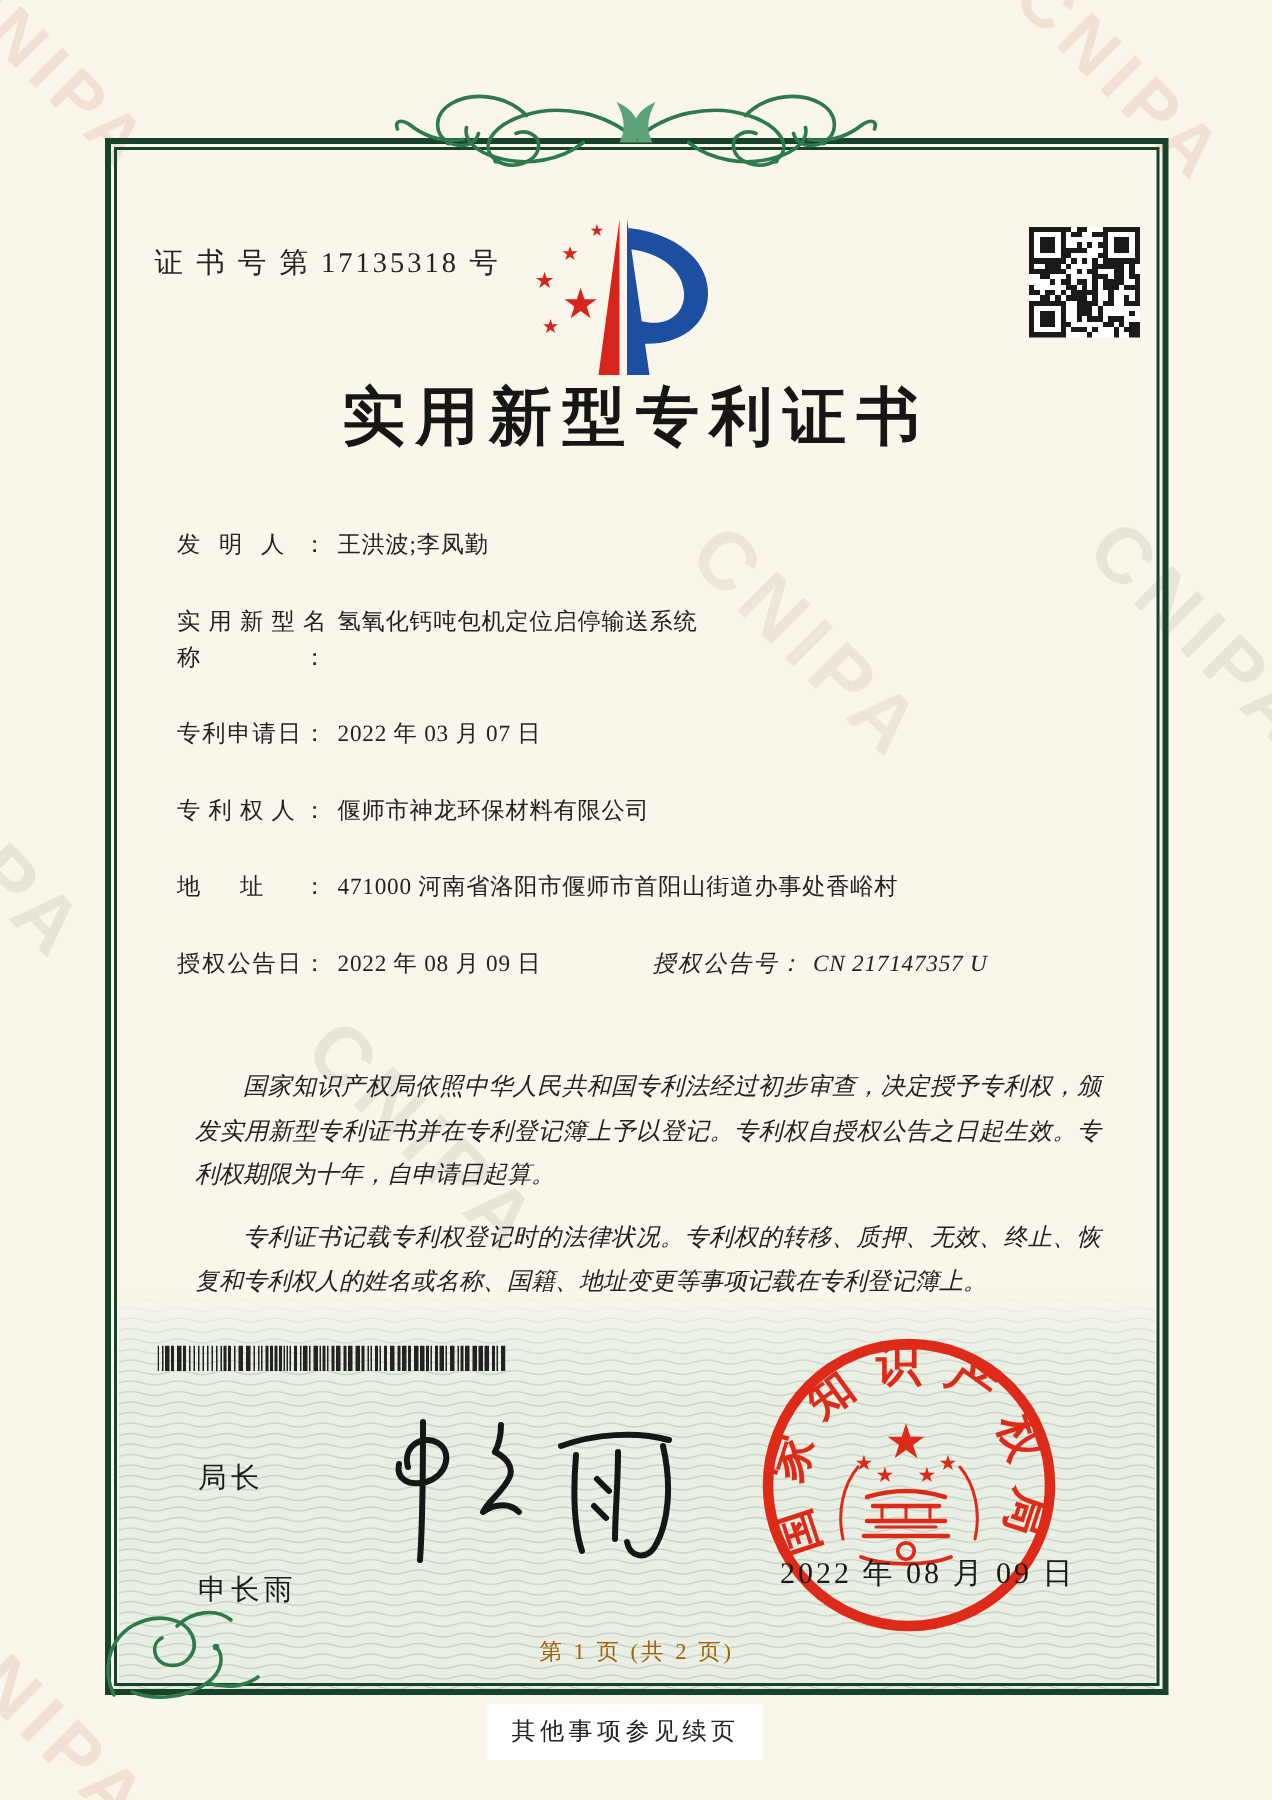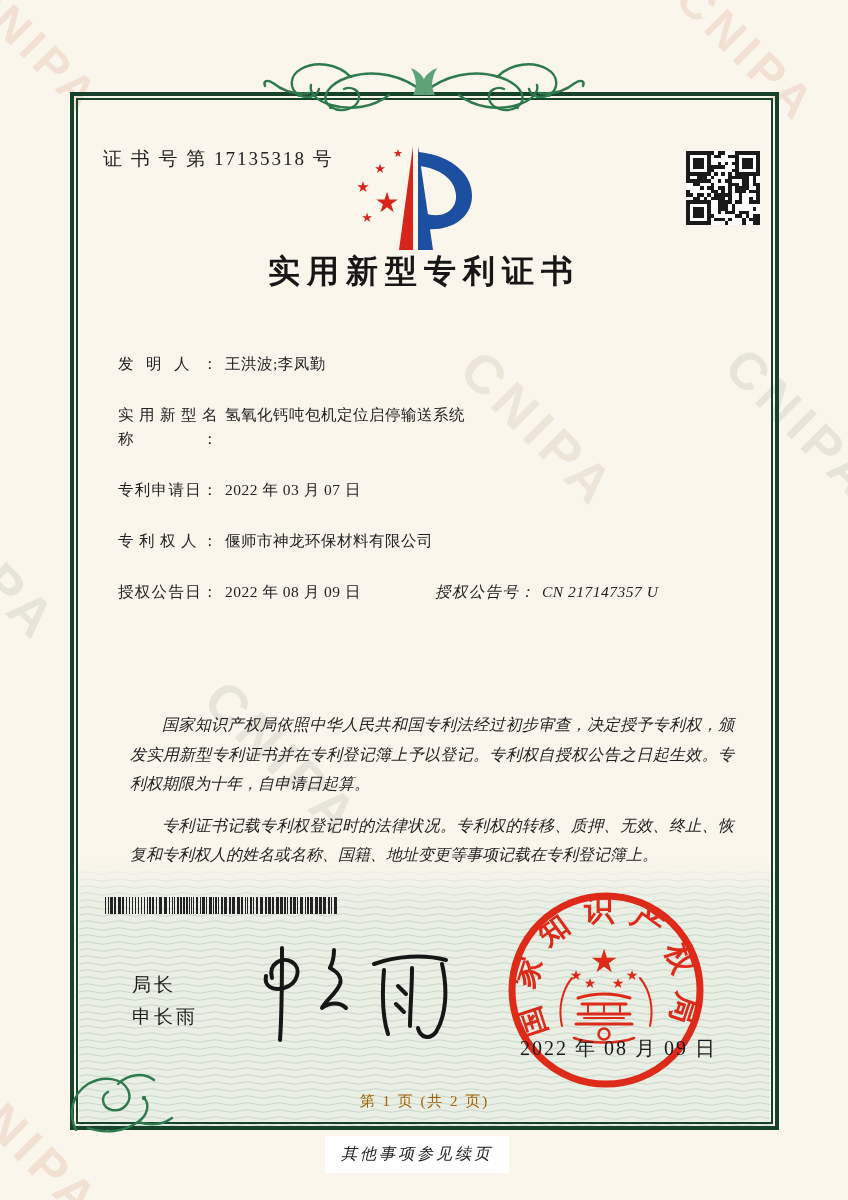--- a/index.html
+++ b/index.html
@@ -36,52 +36,52 @@
   
   .frame{
     position:absolute;left:70px;top:92px;width:709px;height:1038px;
     border:4px solid #17432a;box-sizing:border-box;z-index:2;pointer-events:none;
   }
   .frame .inner{position:absolute;left:2px;top:2px;right:2px;bottom:2px;border:2px solid #17432a;}
   .orn{position:absolute;z-index:3;}
   .orn-top{left:258px;top:55px;}
   .orn-bl{left:58px;top:1070px;}
   
-  .certno{position:absolute;left:103px;top:146px;font-size:19px;letter-spacing:2px;color:#222;z-index:4;}
+  .certno{position:absolute;left:103px;top:162px;font-size:19px;letter-spacing:2px;color:#222;z-index:4;}
   .logo{position:absolute;left:356px;top:140px;z-index:4;}
   .qr{position:absolute;left:686px;top:151px;z-index:4;}
   .title{
     position:absolute;left:0;top:250px;width:848px;text-align:center;
-    font-size:32px;font-weight:bold;letter-spacing:7px;color:#161616;z-index:4;
+    font-size:42px;font-weight:bold;letter-spacing:7px;color:#161616;z-index:4;
   }
   
   .fields{position:absolute;left:118px;top:352px;width:640px;z-index:4;font-size:15.5px;color:#222;}
   .frow{line-height:24px;margin-bottom:27px;position:relative;letter-spacing:0.5px;}
   .flabel{display:inline-block;width:100px;text-align:justify;text-align-last:justify;vertical-align:top;}
   .fvalue{margin-left:7px;}
   .fpair2{position:absolute;left:317px;top:0;font-style:italic;}
   
   .bodytext{
     position:absolute;left:118px;top:698px;width:628px;z-index:4;
     font-size:16px;line-height:29.5px;text-align:justify;color:#222;font-style:italic;
   }
   .bodytext p{margin:12px;text-indent:2em;}
   
   .barcode{position:absolute;left:105px;top:897px;z-index:5;}
   .sig-label{position:absolute;left:121px;z-index:5;font-size:19px;letter-spacing:3px;color:#1c1c1c;
     font-family:"Liberation Sans","DejaVu Sans",sans-serif;margin-left:11px;}
   .sig-title{top:972px;}
-  .sig-name{top:1004px;}
+  .sig-name{top:1047px;}
   .sig-script{position:absolute;left:238px;top:938px;z-index:5;}
   .seal{position:absolute;left:504px;top:888px;z-index:5;}
   .seal-date{position:absolute;left:520px;top:1035px;z-index:6;font-size:20px;letter-spacing:2px;color:#181818;}
   .pagenum{position:absolute;left:70px;top:1092px;width:709px;text-align:center;font-size:15px;letter-spacing:2px;color:#a16207;z-index:4;}
   .contnote{
     position:absolute;left:325px;top:1136px;background:#ffffff;padding:8px 16px;
-    font-size:16px;letter-spacing:3px;color:#222;z-index:4;font-style:italic;
+    font-size:16px;letter-spacing:3px;color:#222;z-index:4;
   }
 </style>
 </head>
 <body>
 
 <div class="page">
 
   <div class="wm wm1 wm-pink">CNIPA</div>
   <div class="wm wm2 wm-pink">CNIPA</div>
   <div class="wm wm3 wm-gray">CNIPA</div>
@@ -390,20 +390,23 @@
     <div class="frow">
       <span class="flabel">实用新型名称：</span><span class="fvalue">氢氧化钙吨包机定位启停输送系统</span>
     </div>
     <div class="frow">
       <span class="flabel">专利申请日：</span><span class="fvalue">2022 年 03 月 07 日</span>
     </div>
     <div class="frow">
       <span class="flabel">专利权人：</span><span class="fvalue">偃师市神龙环保材料有限公司</span>
     </div>
     <div class="frow">
+      <span class="flabel">地址：</span><span class="fvalue">471000 河南省洛阳市偃师市首阳山街道办事处香峪村</span>
+    </div>
+    <div class="frow">
       <span class="flabel">授权公告日：</span><span class="fvalue">2022 年 08 月 09 日</span>
       <span class="fpair2">
         <span class="flabel">授权公告号：</span><span class="fvalue">CN 217147357 U</span>
       </span>
     </div>
   </div>
 
   <div class="bodytext">
     <p>国家知识产权局依照中华人民共和国专利法经过初步审查，决定授予专利权，颁发实用新型专利证书并在专利登记簿上予以登记。专利权自授权公告之日起生效。专利权期限为十年，自申请日起算。</p>
     <p>专利证书记载专利权登记时的法律状况。专利权的转移、质押、无效、终止、恢复和专利权人的姓名或名称、国籍、地址变更等事项记载在专利登记簿上。</p>

